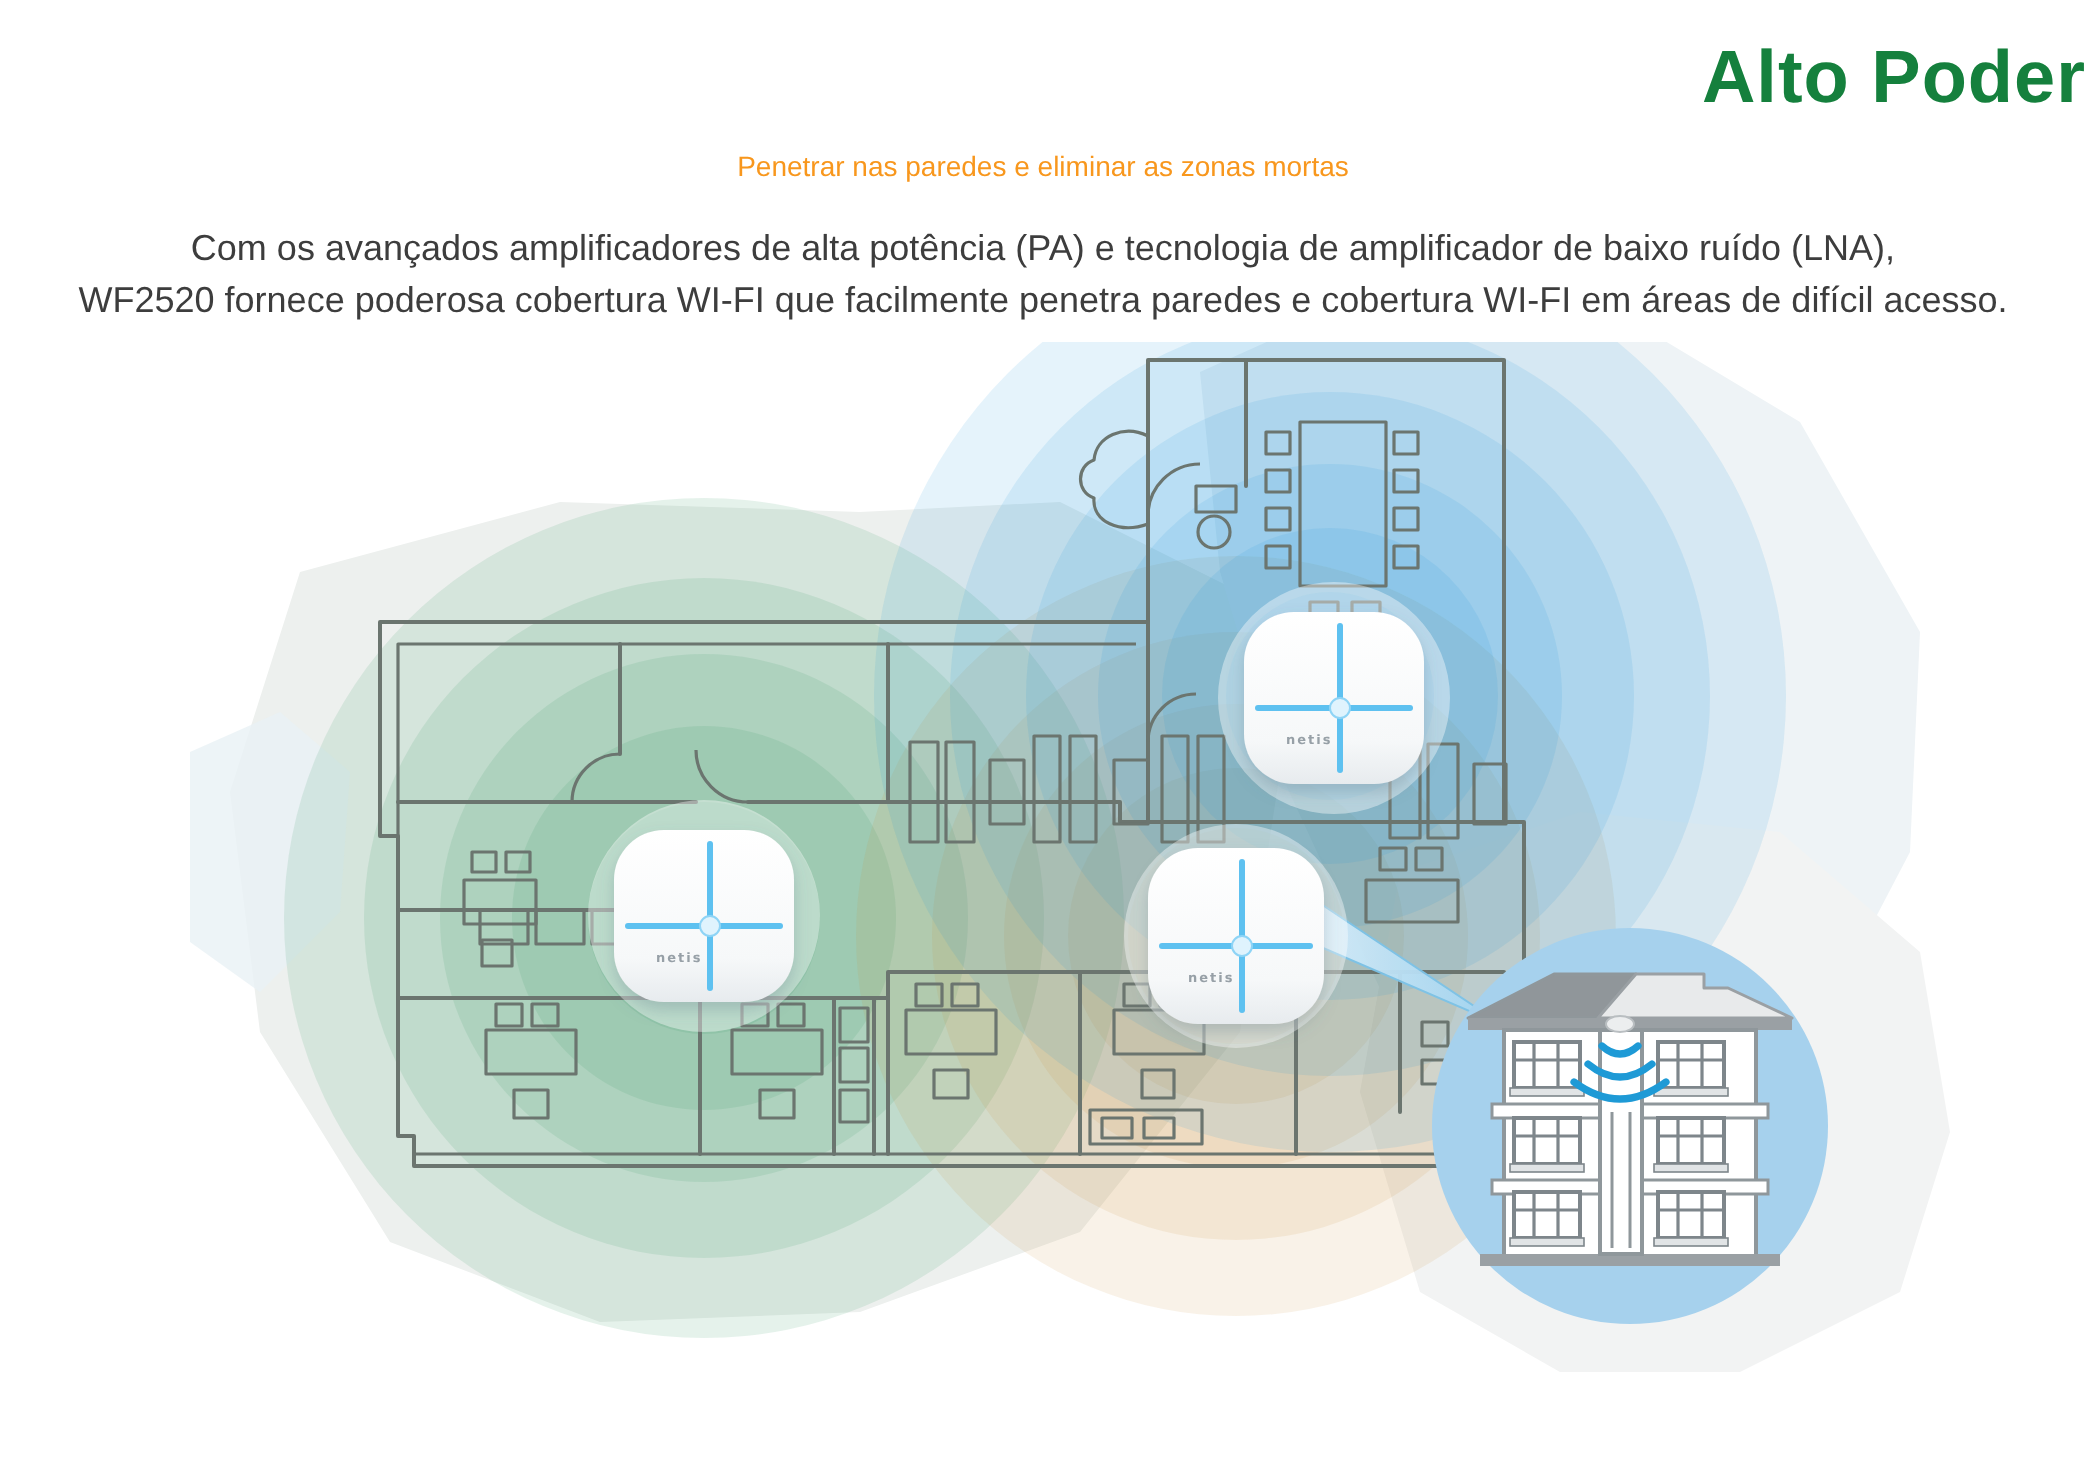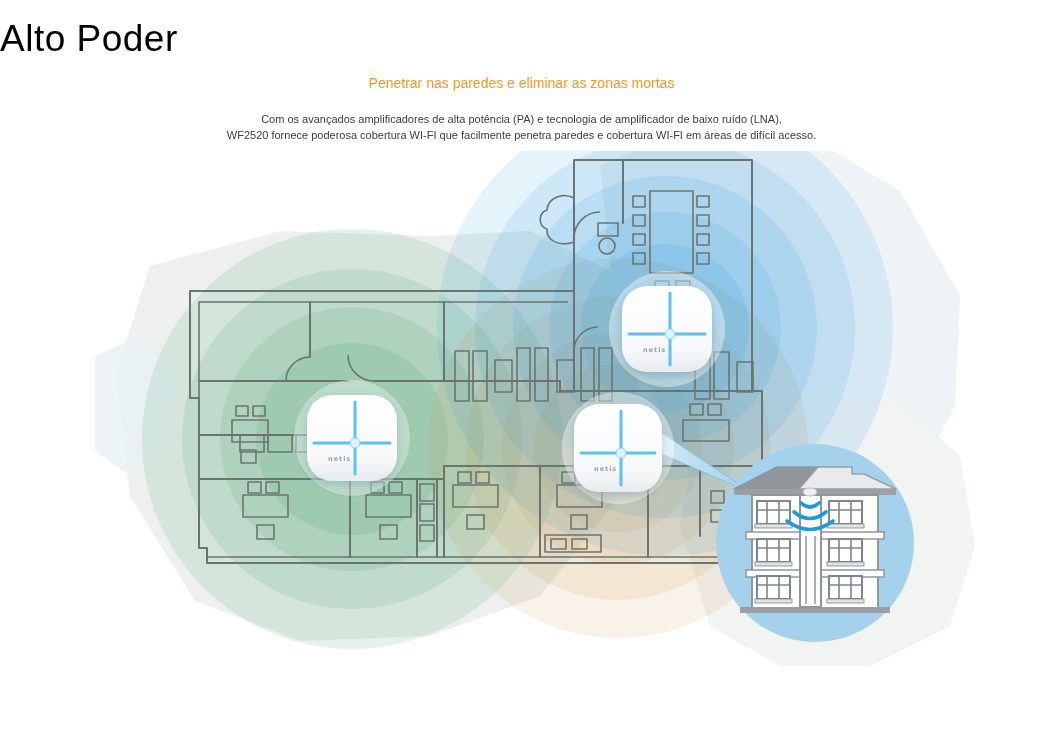--- a/index.html
+++ b/index.html
@@ -1,28 +1,28 @@
 <!DOCTYPE html>
 <html><head>
 <meta charset="utf-8">
 <style>
   html,body{margin:0;padding:0;background:#fff;}
   .page{
     width:1043px;height:736px;margin:0 auto;overflow:hidden;background:#ffffff;
     font-family:"Liberation Sans",sans-serif;position:relative;
   }
   .title{
-    margin:18px 0 0;text-align:left;font-size:37px;font-weight:400;
-    color:#000000;letter-spacing:.5px;
+    margin:18px 0 0;text-align:right;font-size:37px;font-weight:700;
+    color:#15803d;letter-spacing:.5px;
   }
   .subtitle{
     margin:15px 0 0;text-align:center;font-size:14px;font-weight:400;color:#f8971d;
   }
   .intro{
-    margin:21px auto 0;max-width:1010px;text-align:center;font-size:11px;
+    margin:21px auto 0;max-width:1010px;text-align:center;font-size:18px;
     color:#3d3d3d;line-height:1.42;
   }
   .diagram-wrap{margin-top:8px;}
   svg{display:block;}
   .plan{stroke:#6b756f;stroke-width:2;fill:none;stroke-linejoin:round;stroke-linecap:round;}
   .plan-thin{stroke:#6b756f;stroke-width:1.6;fill:none;stroke-linejoin:round;}
   .ap-label{font-family:"DejaVu Sans",sans-serif;font-size:6.5px;font-weight:bold;
     fill:#97a0a7;letter-spacing:1px;}
 </style>
 </head>

